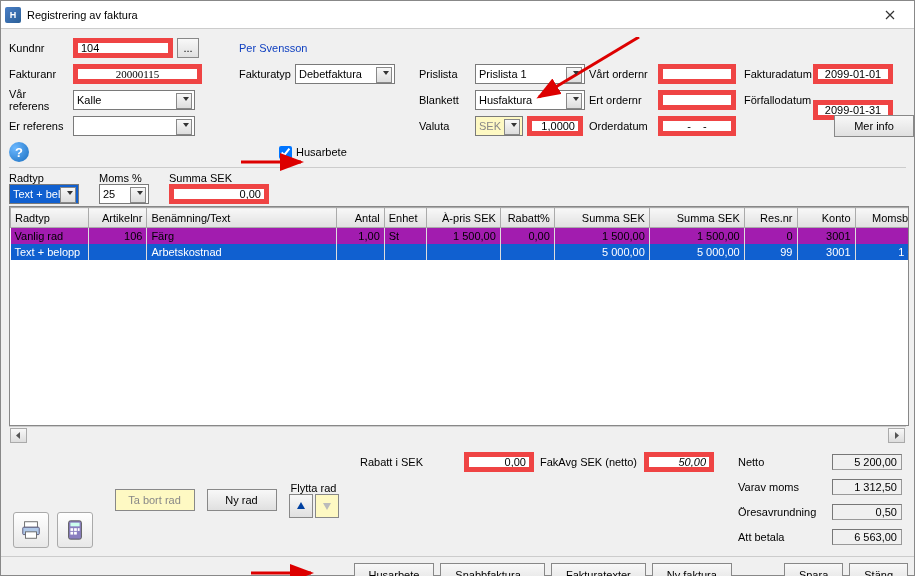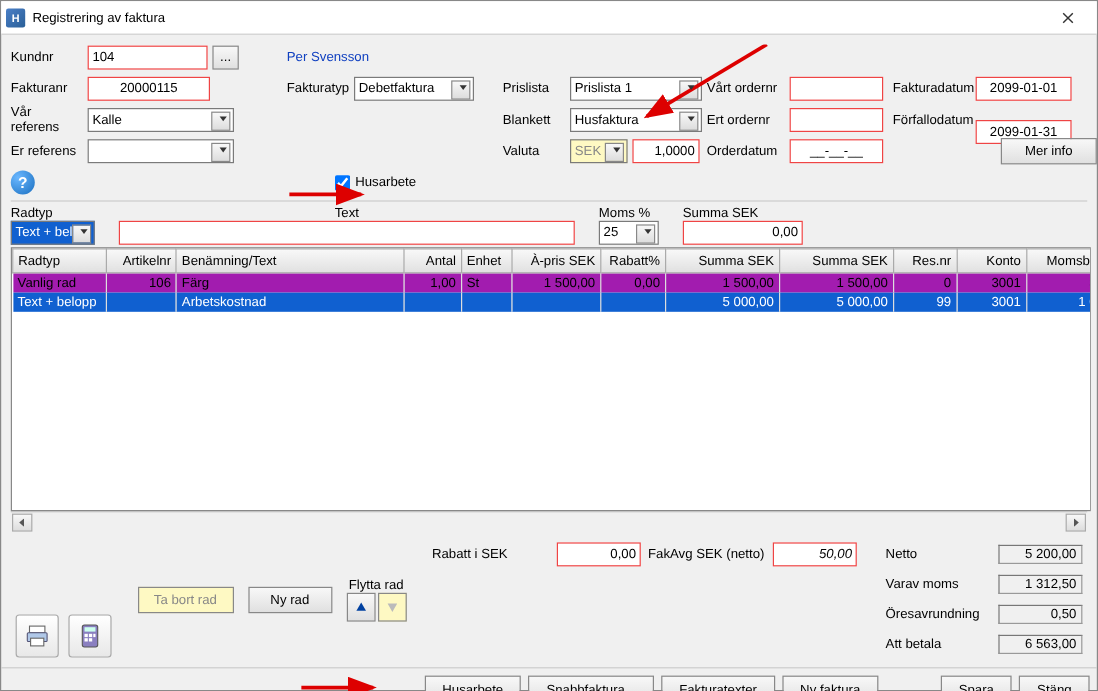--- a/index.html
+++ b/index.html
@@ -10,21 +10,21 @@
 .titlebar-text { flex: 1; }
 .close-btn { width: 40px; height: 28px; display: flex; align-items: center; justify-content: center; cursor: pointer; }
 .close-btn svg { width: 10px; height: 10px; }
 .content { padding: 8px; }
 .header-form { display: grid; grid-template-columns: 230px 180px 170px 155px 170px; gap: 0; margin-bottom: 4px; }
 .col { display: flex; flex-direction: column; gap: 4px; }
 .field-row { display: flex; align-items: center; height: 22px; gap: 4px; }
 .field-label { width: 60px; }
 .field-label-sm { width: 52px; }
 .field-label-right { width: 65px; }
-.text-input { border: 1px solid #ef4444; height: 20px; padding: 1px 3px; background: #fff; }
+.text-input { border: 5px solid #ef4444; height: 20px; padding: 1px 3px; background: #fff; }
 .text-input.center { text-align: center; }
 .text-input.right { text-align: right; }
 .select-input { border: 1px solid #7a7a7a; height: 20px; background: #fff; padding: 0 3px; display: flex; align-items: center; position: relative; }
 .select-input::after { content: ""; position: absolute; right: 2px; top: 2px; width: 14px; height: 14px; background: linear-gradient(#f8f8f8,#ddd); border: 1px solid #888; }
 .dropdown-arrow { position: absolute; right: 5px; top: 6px; width: 0; height: 0; border-left: 3px solid transparent; border-right: 3px solid transparent; border-top: 4px solid #333; z-index:2; }
 .btn { border: 1px solid #888; background: linear-gradient(#f8f8f8,#e0e0e0); height: 22px; padding: 0 10px; cursor: pointer; display: inline-flex; align-items: center; justify-content: center; }
 .btn-sm { height: 20px; padding: 0; width: 22px; }
 .customer-name { color: #1040c0; }
 .help-icon { width: 20px; height: 20px; border-radius: 50%; background: radial-gradient(circle at 30% 30%, #6ab7ff, #1a6fc0); color: #fff; display: flex; align-items: center; justify-content: center; font-weight: bold; font-size: 13px; cursor: pointer; }
 .checkbox-row { display: flex; align-items: center; gap: 4px; margin-left: 40px; }
@@ -73,21 +73,21 @@
     <div class="header-form">
 
       <div class="col">
         <div class="field-row">
           <span class="field-label">Kundnr</span>
           <input class="text-input" style="width: 100px;" value="104">
           <button class="btn btn-sm">...</button>
         </div>
         <div class="field-row">
           <span class="field-label">Fakturanr</span>
-          <input class="text-input center" style="width: 102px;" value="20000115">
+          <input class="text-input center" style="width: 129px; font-family: Liberation Serif, serif;" value="20000115">
         </div>
         <div class="field-row">
           <span class="field-label">Vår referens</span>
           <div class="select-input" style="width:122px">
                 <span>Kalle</span>
                 <span class="dropdown-arrow"></span>
               </div>
         </div>
         <div class="field-row">
           <span class="field-label">Er referens</span>
@@ -193,24 +193,20 @@
 
     <div class="divider"></div>
 
     <div style="display:flex;gap:20px;align-items:flex-end;margin-bottom:2px">
       <div class="entry-col">
         <span class="lbl-top">Radtyp</span>
         <div class="select-input" style="width:70px;background:#1060d0;color:#fff">
             <span>Text + bel</span>
             <span class="dropdown-arrow"></span>
           </div>
-      </div>
-      <div class="entry-col" style="flex:0 0 380px">
-        <span class="lbl-top" style="text-align:center">Text</span>
-        <input class="text-input" style="width: 380px;" value="">
       </div>
       <div class="entry-col">
         <span class="lbl-top">Moms %</span>
         <div class="select-input" style="width:50px">
             <span>25</span>
             <span class="dropdown-arrow"></span>
           </div>
       </div>
       <div class="entry-col">
         <span class="lbl-top">Summa SEK</span>

